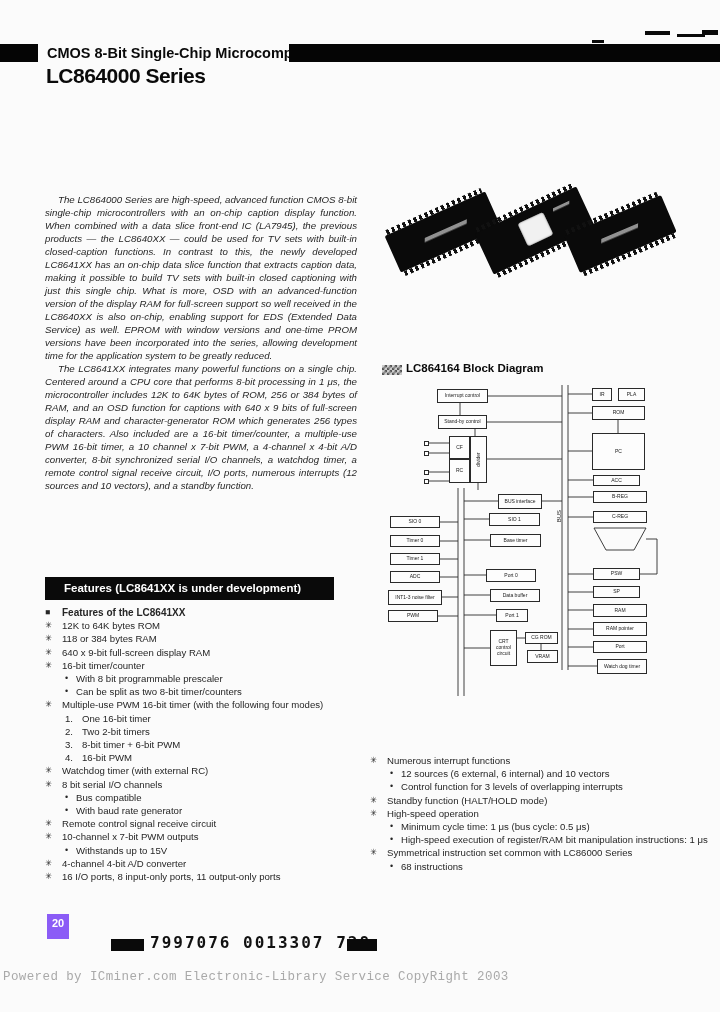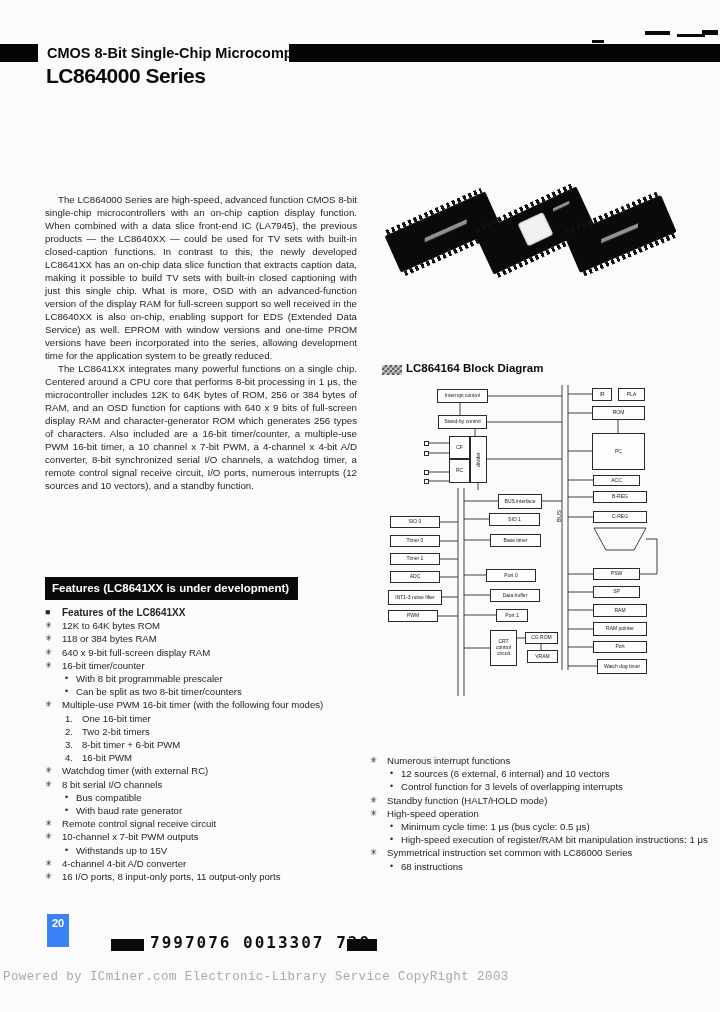--- a/index.html
+++ b/index.html
@@ -6,24 +6,24 @@
   #page{position:relative;width:720px;height:1012px;background:#fbfbfb;overflow:hidden;
         font-family:"Liberation Sans",sans-serif;color:#222;}
   .abs{position:absolute;}
   .blackbar{background:#050505;}
   
   #hdr-cat{left:47px;top:44px;height:18px;line-height:18px;font-size:14.5px;font-weight:bold;color:#0a0a0a;}
   #title{left:46px;top:64px;font-size:21px;font-weight:bold;letter-spacing:-0.5px;color:#0a0a0a;}
   
   .secbar{background:#0a0a0a;color:#fff;font-weight:bold;}
   #overview-bar{left:45px;top:164px;width:292px;height:24px;font-size:12px;line-height:24px;padding-left:8px;box-sizing:border-box;}
-  #features-bar{left:45px;top:577px;width:253px;height:23px;font-size:11.5px;line-height:23px;padding-left:7px;box-sizing:border-box;}
+  #features-bar{left:45px;top:577px;width:289px;height:23px;font-size:11.5px;line-height:23px;padding-left:19px;box-sizing:border-box;}
   
   #overview-text{left:45px;top:193px;width:312px;}
-  #overview-text p{margin:0;font-size:9.7px;line-height:13px;text-align:justify;text-indent:13px;color:#262626;}
+  #overview-text p{margin:0;font-size:9.7px;line-height:13px;text-align:justify;text-indent:13px;color:#262626;font-style:italic;}
   
   .flist{position:absolute;}
   #features-left{left:45px;top:606px;width:318px;}
   #features-right{left:370px;top:754px;width:348px;}
   .fi{position:relative;padding-left:17px;font-size:9.6px;line-height:13.2px;color:#262626;}
   .fi .fm{position:absolute;left:0;top:0;font-size:8.5px;}
   .fi.lv1{padding-left:31px;}  .fi.lv1 .fm{left:20px;font-size:9px;}
   .fi.lv2{padding-left:37px;}  .fi.lv2 .fm{left:20px;font-size:9.6px;}
   .fi.bold{font-weight:bold;font-size:10px;}
   
@@ -40,21 +40,21 @@
      background-image:linear-gradient(45deg,#555 25%,transparent 25%,transparent 75%,#555 75%),
                       linear-gradient(45deg,#555 25%,transparent 25%,transparent 75%,#555 75%);
      background-size:5px 5px;background-position:0 0,2.5px 2.5px;}
   .bx{position:absolute;border:1px solid #2a2a2a;background:#fdfdfd;box-sizing:border-box;
       display:flex;align-items:center;justify-content:center;text-align:center;
       font-size:5px;line-height:1.15;color:#1a1a1a;padding:0 1px;overflow:hidden;}
   .pin{position:absolute;width:5px;height:5px;border:1px solid #2a2a2a;background:#fff;box-sizing:border-box;}
   .vtext{writing-mode:vertical-rl;transform:rotate(180deg);}
   #bus-label{position:absolute;left:176px;top:152px;font-size:6px;color:#1a1a1a;}
   
-  #pagenum{left:47px;top:914px;width:22px;height:33px;background:#3b82f6;color:#fff;
+  #pagenum{left:47px;top:914px;width:22px;height:25px;background:#8b5cf6;color:#fff;
            font-size:11px;font-weight:bold;text-align:center;line-height:19px;}
   #barcode{left:150px;top:933px;font-family:"DejaVu Sans Mono",monospace;font-weight:bold;
            font-size:16px;letter-spacing:2px;color:#111;}
   .bar-blob{background:#0a0a0a;}
   #footer{left:3px;top:970px;font-family:"Liberation Mono",monospace;font-size:12.5px;
           letter-spacing:.4px;color:#a9a9a9;white-space:nowrap;}
   .noise{background:#0a0a0a;}
 </style>
 </head>
 <body>

